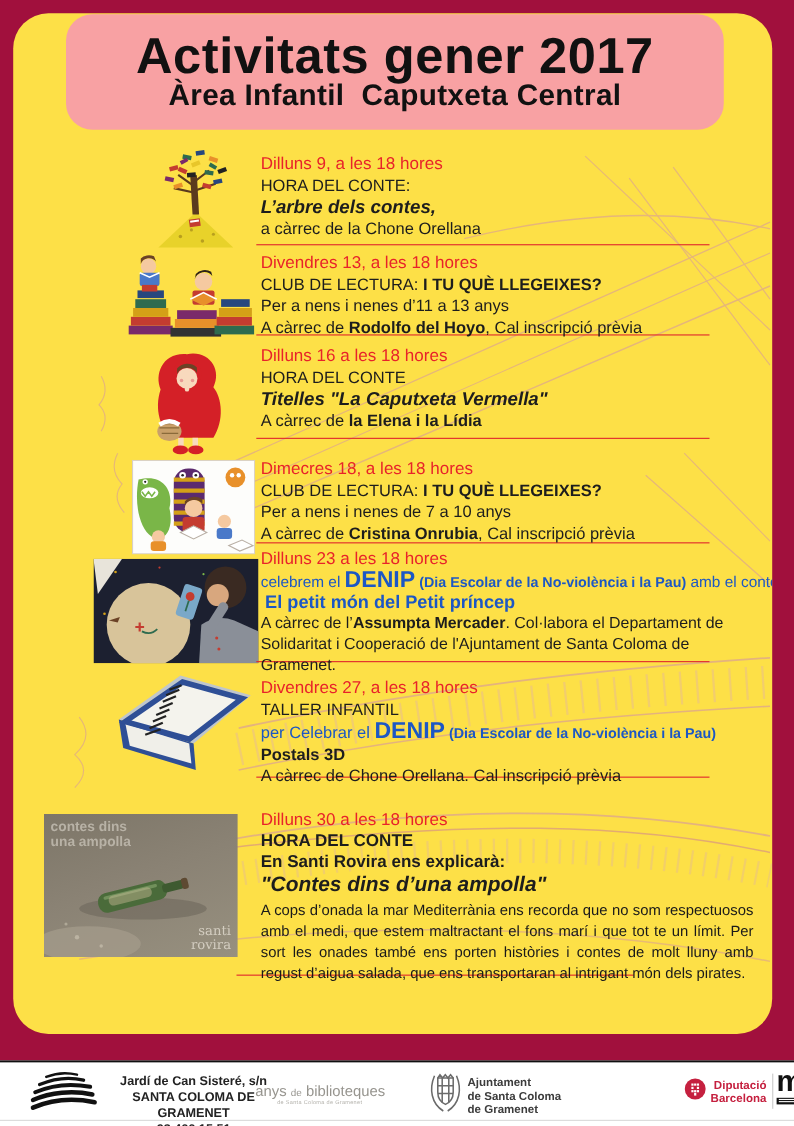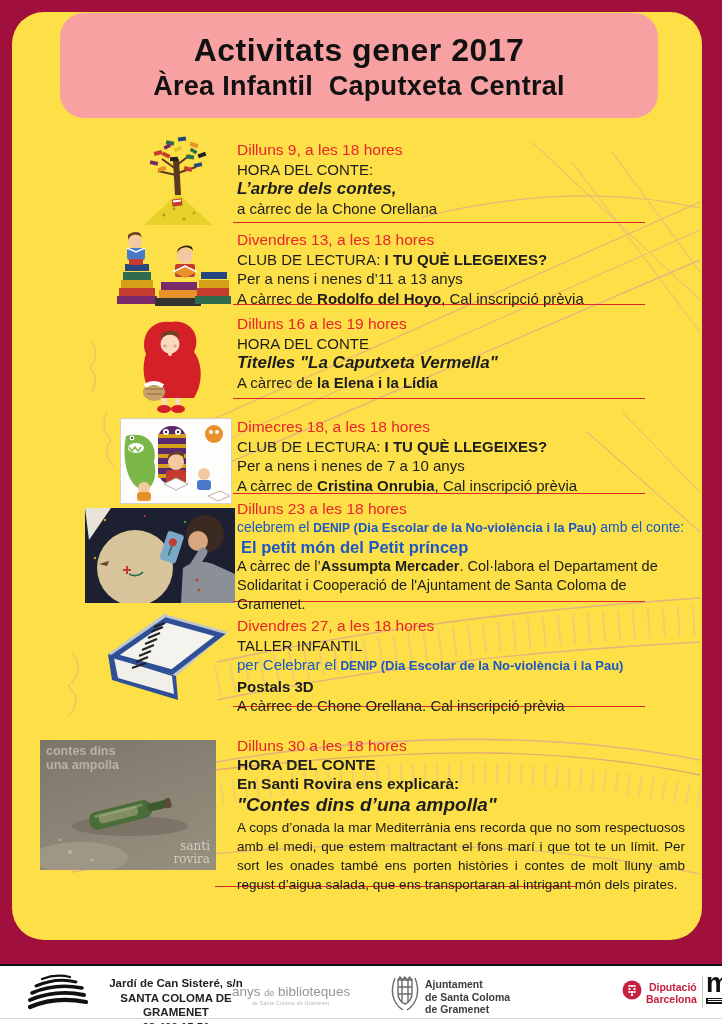--- a/index.html
+++ b/index.html
@@ -15,33 +15,33 @@
     position:absolute; left:12px; top:12px; width:690px; height:928px;
     background:#fde047; border-radius:32px; overflow:hidden;
   }
   
   .header{
     position:absolute; left:60px; top:13px; width:598px; height:105px;
     background:#F8A1A3; border-radius:24px; z-index:5;
     display:flex; flex-direction:column; align-items:center; justify-content:center;
     color:#111;
   }
-  .header .t1{font-size:32px; font-weight:bold; letter-spacing:.5px; line-height:40px;}
+  .header .t1{font-size:46px; font-weight:bold; letter-spacing:.5px; line-height:40px;}
   .header .t2{font-size:27px; font-weight:bold; letter-spacing:.3px; line-height:32px; white-space:pre;}
   
   .sketch{position:absolute; left:0; top:0; z-index:0; pointer-events:none;}
   
   .sep{position:absolute; left:221px; width:412px; height:0; border-top:1.6px solid #E0262C; z-index:1;}
   
   .ev{position:absolute; z-index:2; font-size:15px; color:#1d1d1d; line-height:19.5px; white-space:nowrap;}
   .date{color:#E8232A; font-size:15.5px;}
   .b{font-weight:bold;}
   .bi{font-weight:bold; font-style:italic; font-size:17px;}
   .blue{color:#1C57C5;}
-  .denip{font-weight:bold; font-size:12px; color:#1C57C5;}
+  .denip{font-weight:bold; font-size:21px; color:#1C57C5;}
   .paren{font-weight:bold; font-size:13px; color:#1C57C5;}
   .bluetitle{font-weight:bold; font-size:16.5px; color:#1C57C5;}
   .wrap{white-space:normal;}
   .par{white-space:normal; font-size:13.5px; line-height:19px; text-align:justify; color:#1a1a1a;}
   .img{position:absolute; z-index:1;}
   
   .bottlebox{position:absolute; left:28px; top:728px; width:176px; height:130px; z-index:1;
     background:linear-gradient(160deg,#7d7668 0%, #8a8274 45%, #97907f 100%); overflow:hidden;}
   .cap-top{position:absolute; left:6px; top:4px; color:#b8b2a6; font-size:12.5px; font-weight:bold; line-height:14px;}
   .cap-bot{position:absolute; right:6px; bottom:4px; color:#d3cdc0; font-size:12px; line-height:13px; text-align:right; font-family:"DejaVu Serif", serif;}
@@ -180,21 +180,21 @@
       <ellipse cx="42" cy="82" rx="11" ry="9" fill="#C9A06A"></ellipse>
       <path d="M33,79 h18 M35,84 h15 M38,75 h10" stroke="#8A6A3A" stroke-width="1.2"></path>
       <path d="M33,76 q9,-6 18,0" stroke="#ffffff" stroke-width="4" fill="none"></path>
       <rect x="50" y="88" width="5" height="8" fill="#F8D9BD"></rect>
         <rect x="63" y="88" width="5" height="8" fill="#F8D9BD"></rect>
       <ellipse cx="52" cy="99" rx="7" ry="4" fill="#D42027"></ellipse>
         <ellipse cx="66" cy="99" rx="7" ry="4" fill="#D42027"></ellipse>
     </svg>
 
     <div class="ev" style="left:225px;top:302px">
-      <div class="date">Dilluns 16 a les 19 hores</div>
+      <div class="date">Dilluns 16 a les 18 hores</div>
       <div>HORA DEL CONTE</div>
       <div class="bi">Titelles "La Caputxeta Vermella"</div>
       <div><span>A càrrec de </span><span class="b">la Elena i la Lídia</span></div>
     </div>
 
     <div class="sep" style="top:386px"></div>
 
     <svg class="img" style="left:108px;top:406px" width="112" height="86" viewBox="0 0 112 86">
       <rect x="0.5" y="0.5" width="111" height="85" fill="#FDFDFB" stroke="#D8CFC5"></rect>
       <path d="M6,18 C2,38 6,62 18,70 C32,76 38,60 34,44 C38,28 28,12 6,18 Z" fill="#7AB648"></path>

